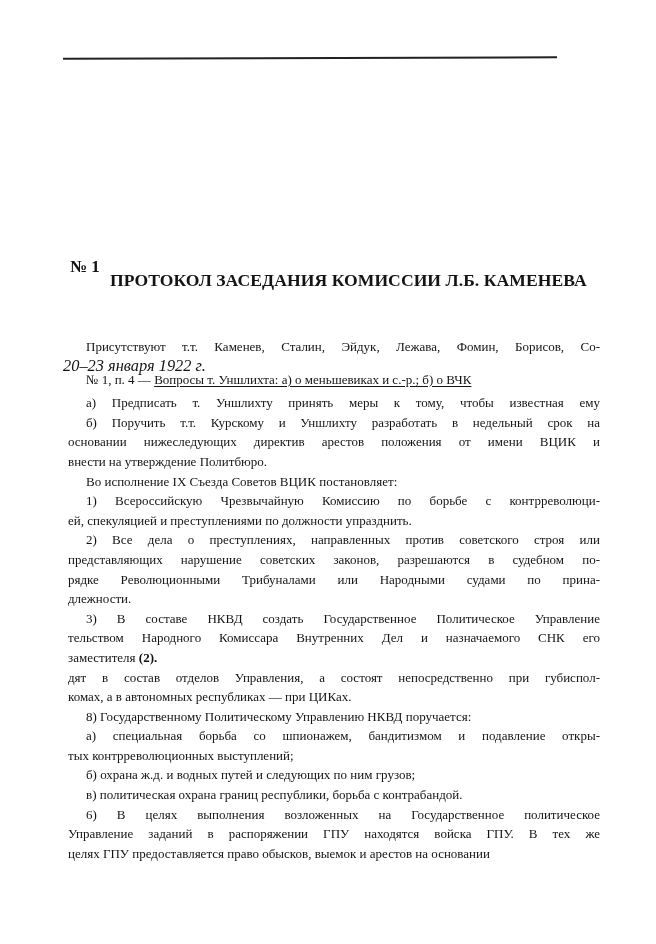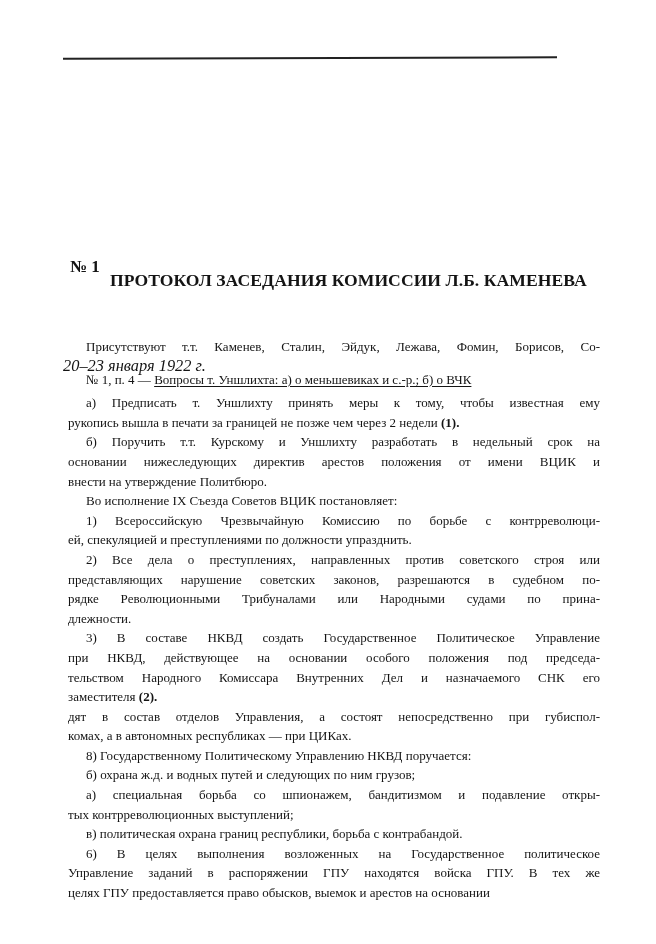--- a/index.html
+++ b/index.html
@@ -38,21 +38,20 @@
   <div class="gap"></div>
 
   <div class="ln ind last">
     <span>№ 1, п. 4 — </span><span class="u">Вопросы т. Уншлихта: а) о меньшевиках и с.-р.; б) о ВЧК</span>
   </div>
   <div class="spacer-a"></div>
 
   <div id="paras">
       <div>
         <div class="ln ind"><span>а) Предписать т. Уншлихту принять меры к тому, чтобы известная ему</span></div>
-        <div class="ln last"><span>рукопись вышла в печати за границей не позже чем через 2 недели</span> <b>(1)</b><b>.</b></div>
       </div>
       <div>
         <div class="ln ind"><span>б) Поручить т.т. Курскому и Уншлихту разработать в недельный срок на</span></div>
         <div class="ln"><span>основании нижеследующих директив арестов положения от имени ВЦИК и</span></div>
         <div class="ln last"><span>внести на утверждение Политбюро.</span></div>
       </div>
       <div>
         <div class="ln ind last"><span>Во исполнение IX Съезда Советов ВЦИК постановляет:</span></div>
       </div>
       <div>
@@ -60,37 +59,36 @@
         <div class="ln last"><span>ей, спекуляцией и преступлениями по должности упразднить.</span></div>
       </div>
       <div>
         <div class="ln ind"><span>2) Все дела о преступлениях, направленных против советского строя или</span></div>
         <div class="ln"><span>представляющих нарушение советских законов, разрешаются в судебном по-</span></div>
         <div class="ln"><span>рядке Революционными Трибуналами или Народными судами по прина-</span></div>
         <div class="ln last"><span>длежности.</span></div>
       </div>
       <div>
         <div class="ln ind"><span>3) В составе НКВД создать Государственное Политическое Управление</span></div>
-        <div class="ln"><span>при НКВД, действующее на основании особого положения под председа-</span></div>
         <div class="ln"><span>тельством Народного Комиссара Внутренних Дел и назначаемого СНК его</span></div>
         <div class="ln last"><span>заместителя</span> <b>(2)</b><b>.</b></div>
       </div>
       <div>
         <div class="ln"><span>дят в состав отделов Управления, а состоят непосредственно при губиспол-</span></div>
         <div class="ln last"><span>комах, а в автономных республиках — при ЦИКах.</span></div>
       </div>
       <div>
         <div class="ln ind last"><span>8) Государственному Политическому Управлению НКВД поручается:</span></div>
       </div>
       <div>
-        <div class="ln ind last"><span>б) охрана ж.д. и водных путей и следующих по ним грузов;</span></div>
+        <div class="ln ind"><span>а) специальная борьба со шпионажем, бандитизмом и подавление откры-</span></div>
+        <div class="ln last"><span>тых контрреволюционных выступлений;</span></div>
       </div>
       <div>
-        <div class="ln ind"><span>а) специальная борьба со шпионажем, бандитизмом и подавление откры-</span></div>
-        <div class="ln last"><span>тых контрреволюционных выступлений;</span></div>
+        <div class="ln ind last"><span>б) охрана ж.д. и водных путей и следующих по ним грузов;</span></div>
       </div>
       <div>
         <div class="ln ind last"><span>в) политическая охрана границ республики, борьба с контрабандой.</span></div>
       </div>
       <div>
         <div class="ln ind"><span>6) В целях выполнения возложенных на Государственное политическое</span></div>
         <div class="ln"><span>Управление заданий в распоряжении ГПУ находятся войска ГПУ. В тех же</span></div>
         <div class="ln last"><span>целях ГПУ предоставляется право обысков, выемок и арестов на основании</span></div>
       </div>
     </div>

